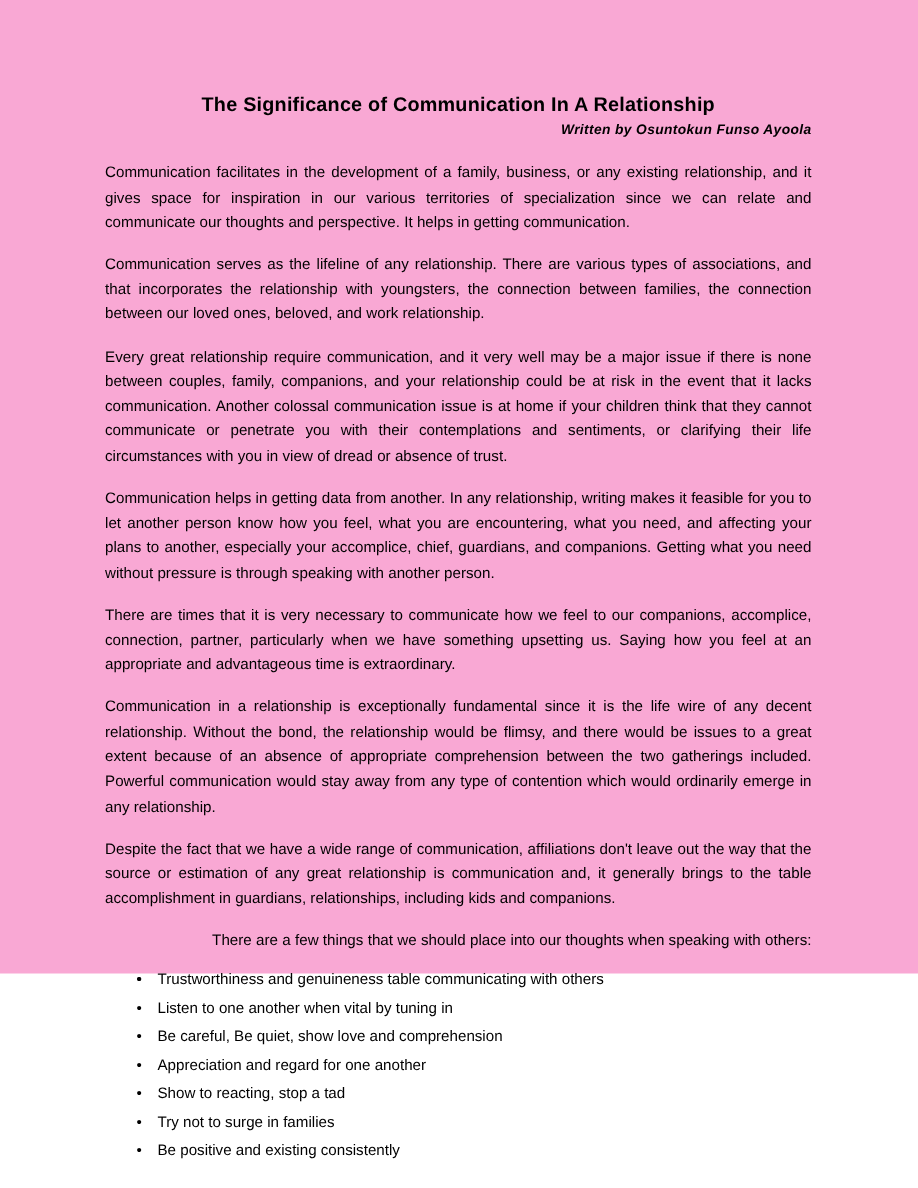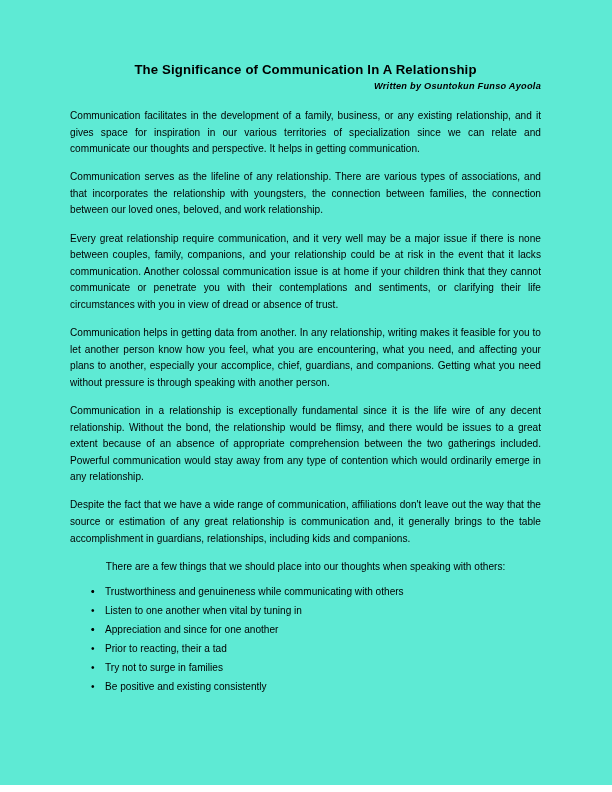--- a/index.html
+++ b/index.html
@@ -10,22 +10,22 @@
   body {
     width: 612px;
     height: 792px;
     font-family: "Liberation Sans", sans-serif;
     color: #000000;
     overflow: hidden;
   }
   .page {
     position: relative;
     width: 612px;
-    height: 785px;
-    background: #5eead4;
+    height: 649px;
+    background: #f9a8d4;
     box-sizing: border-box;
     padding: 62px 71px 0 70px;
   }
   .doc-title {
     text-align: center;
     font-size: 13.2px;
     font-weight: bold;
     letter-spacing: 0.15px;
     line-height: 16px;
     margin: 0 0 2px 0;
@@ -41,21 +41,21 @@
   }
   .para {
     font-size: 10.1px;
     line-height: 16.6px;
     text-align: justify;
     text-justify: inter-word;
     margin: 0 0 11.5px 0;
     letter-spacing: 0.02px;
   }
   .para.lead-in {
-    text-align: center;
+    text-align: right;
     margin-bottom: 9px;
   }
   .bullet-list {
     list-style: none;
     margin: 0;
     padding: 0;
   }
   .bullet-item {
     position: relative;
     font-size: 10.1px;
@@ -78,47 +78,49 @@
 <div class="page">
 
   <h1 class="doc-title">The Significance of Communication In A Relationship</h1>
 
   <div class="doc-byline">Written by Osuntokun Funso Ayoola</div>
 
   <p class="para">Communication facilitates in the development of a family, business, or any existing relationship, and it gives space for inspiration in our various territories of specialization since we can relate and communicate our thoughts and perspective. It helps in getting communication.</p>
   <p class="para">Communication serves as the lifeline of any relationship. There are various types of associations, and that incorporates the relationship with youngsters, the connection between families, the connection between our loved ones, beloved, and work relationship.</p>
   <p class="para">Every great relationship require communication, and it very well may be a major issue if there is none between couples, family, companions, and your relationship could be at risk in the event that it lacks communication. Another colossal communication issue is at home if your children think that they cannot communicate or penetrate you with their contemplations and sentiments, or clarifying their life circumstances with you in view of dread or absence of trust.</p>
   <p class="para">Communication helps in getting data from another. In any relationship, writing makes it feasible for you to let another person know how you feel, what you are encountering, what you need, and affecting your plans to another, especially your accomplice, chief, guardians, and companions. Getting what you need without pressure is through speaking with another person.</p>
+  <p class="para">There are times that it is very necessary to communicate how we feel to our companions, accomplice, connection, partner, particularly when we have something upsetting us. Saying how you feel at an appropriate and advantageous time is extraordinary.</p>
   <p class="para">Communication in a relationship is exceptionally fundamental since it is the life wire of any decent relationship. Without the bond, the relationship would be flimsy, and there would be issues to a great extent because of an absence of appropriate comprehension between the two gatherings included. Powerful communication would stay away from any type of contention which would ordinarily emerge in any relationship.</p>
   <p class="para">Despite the fact that we have a wide range of communication, affiliations don't leave out the way that the source or estimation of any great relationship is communication and, it generally brings to the table accomplishment in guardians, relationships, including kids and companions.</p>
 
   <p class="para lead-in">There are a few things that we should place into our thoughts when speaking with others:</p>
 
   <ul class="bullet-list">
     <li class="bullet-item">
       <span class="dot">•</span>
     </li>
     <li class="bullet-item">
       <span class="dot">•</span>
-      <span>Trustworthiness and genuineness while communicating with others</span>
+      <span>Trustworthiness and genuineness table communicating with others</span>
     </li>
     <li class="bullet-item">
       <span class="dot">•</span>
       <span>Listen to one another when vital by tuning in</span>
     </li>
     <li class="bullet-item">
       <span class="dot">•</span>
+      <span>Be careful, Be quiet, show love and comprehension</span>
     </li>
     <li class="bullet-item">
       <span class="dot">•</span>
-      <span>Appreciation and since for one another</span>
+      <span>Appreciation and regard for one another</span>
     </li>
     <li class="bullet-item">
       <span class="dot">•</span>
-      <span>Prior to reacting, their a tad</span>
+      <span>Show to reacting, stop a tad</span>
     </li>
     <li class="bullet-item">
       <span class="dot">•</span>
       <span>Try not to surge in families</span>
     </li>
     <li class="bullet-item">
       <span class="dot">•</span>
       <span>Be positive and existing consistently</span>
     </li>
 

